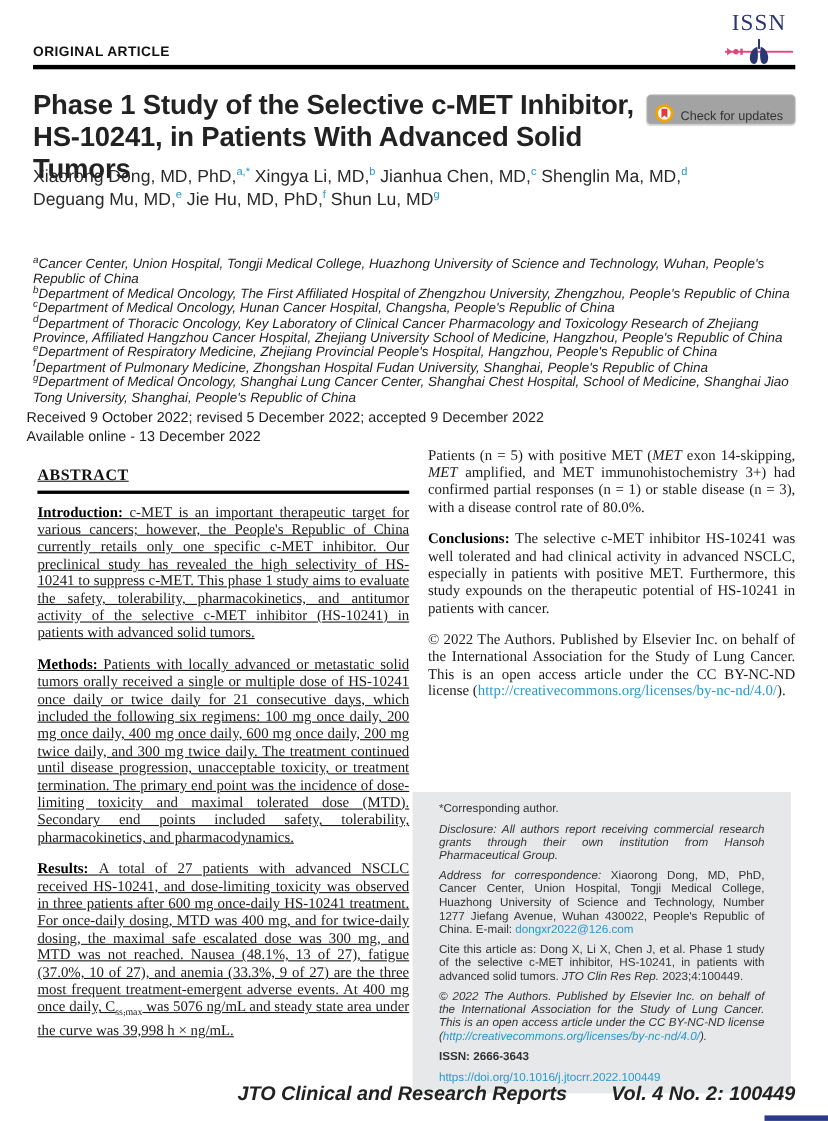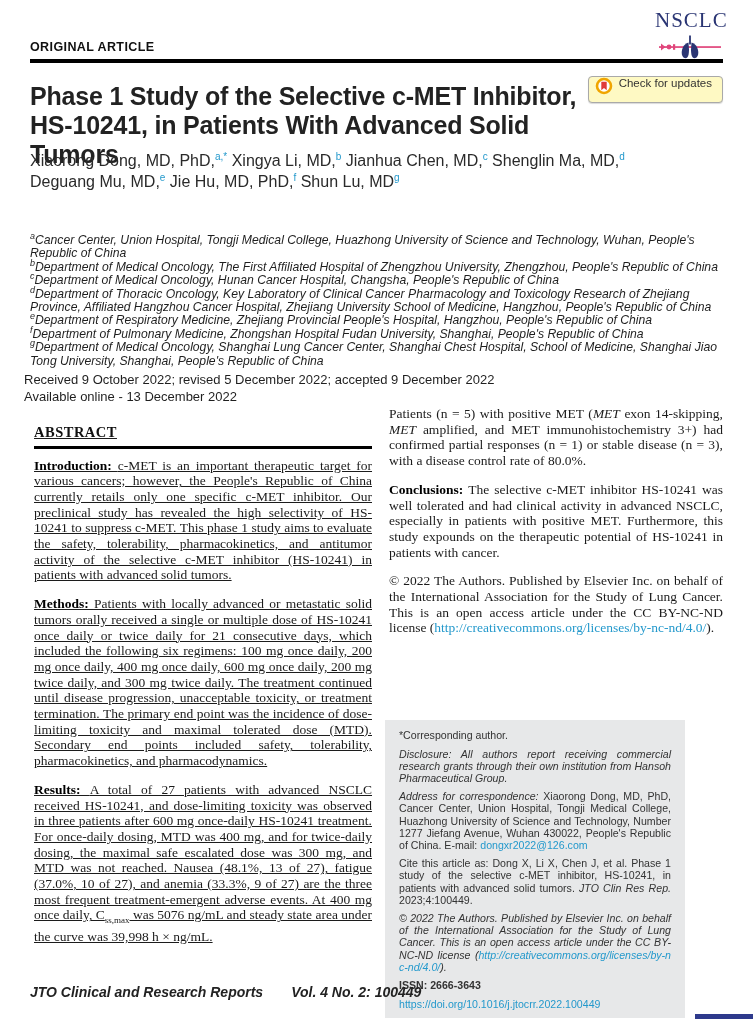--- a/index.html
+++ b/index.html
@@ -8,22 +8,22 @@
 
   
   .section-label{position:absolute;left:30px;top:40px;font-size:12.5px;font-weight:bold;
                  letter-spacing:.4px;color:#111;}
   .logo{position:absolute;right:28px;top:8px;width:70px;text-align:center;}
   .logo-text{font-family:"Liberation Serif",serif;color:#2b3674;font-size:21px;letter-spacing:1px;}
   .lungs{display:block;margin:1px auto 0;}
   .top-rule{position:absolute;left:30px;top:59px;width:693px;height:3.5px;background:#000;}
 
   
-  .badge{position:absolute;right:30px;top:76px;height:25px;display:flex;align-items:flex-start;gap:6px;
-         padding:0 10px 0 6px;border:1px solid #a9a9a9;border-radius:4px;background:#fef9c3;
+  .badge{position:absolute;right:30px;top:86px;height:25px;display:flex;align-items:flex-end;gap:6px;
+         padding:0 10px 0 6px;border:1px solid #a9a9a9;border-radius:4px;background:#a3a3a3;
          box-shadow:0 1px 1px rgba(0,0,0,.15);cursor:pointer;}
   .badge span.lbl{font-size:11.5px;color:#333;}
 
   
   .title{position:absolute;left:30px;top:82px;width:580px;margin:0;font-size:25px;line-height:29px;
          font-weight:bold;color:#222;letter-spacing:-.2px;}
   .authors{position:absolute;left:30px;top:150px;width:660px;font-size:16px;line-height:21px;color:#2a2a2a;}
   .authors sup.asup{color:#2499cc;font-size:10px;line-height:0;}
   .affils{position:absolute;left:30px;top:202px;width:700px;font-style:italic;font-size:12.2px;
           line-height:13.4px;color:#1f1f1f;margin-top:32px;}
@@ -39,39 +39,39 @@
   .abs-body{margin-top:9px;}
   .abs-p{font-family:"Liberation Serif",serif;font-size:13.5px;line-height:15.7px;
          text-align:justify;margin:0 0 13px;color:#1b1b1b;}
   .abs-p b{color:#000;margin-top:12px;}
   .abs-p sub{font-size:9px;}
   .it{font-style:italic;}
   .bd{font-weight:bold;}
   a.lnk{color:#2499cc;text-decoration:none;cursor:pointer;word-break:break-all;}
 
   
-  .fnbox{position:absolute;left:385px;top:720px;width:300px;box-sizing:border-box;
-         background:#e7e8e9;padding:9px 14px 8px;}
+  .fnbox{position:absolute;left:375px;top:720px;width:344px;box-sizing:border-box;
+         background:#e7e8e9;padding:9px 24px 8px;}
   .fn-p{font-size:10.6px;line-height:12.1px;text-align:justify;margin:0 0 6.5px;color:#333;}
   .fn-p:last-child{margin-bottom:0;}
 
   
-  .footer{position:absolute;left:30px;top:984px;width:693px;display:flex;
-          gap:28px;font-style:italic;font-weight:bold;font-size:14px;color:#222;}
+  .footer{position:absolute;left:30px;top:984px;width:693px;display:flex;justify-content:flex-end;
+          gap:40px;font-style:italic;font-weight:bold;font-size:18px;color:#222;}
   .corner-bar{position:absolute;right:0;bottom:0;width:58px;height:5px;background:#2e3a8c;}
 </style>
 </head>
 <body>
 
 <div class="page">
 
   <span class="section-label">ORIGINAL ARTICLE</span>
 
   <div class="logo">
-    <div class="logo-text">NSCLC</div>
+    <div class="logo-text">ISSN</div>
     <svg class="lungs" width="62" height="26" viewBox="0 0 62 26">
       <rect x="0" y="12.2" width="62" height="1.7" fill="#e0457b"></rect>
       <path d="M2 9.5 l4.5 3.5 l-4.5 3.5 z" fill="#e0457b"></path>
       <circle cx="10" cy="13" r="2.4" fill="#e0457b"></circle>
       <rect x="14" y="10.2" width="2.2" height="5.6" fill="#e0457b"></rect>
       <rect x="30.1" y="1.5" width="1.8" height="9" fill="#2b3674"></rect>
       <path d="M29.5 8.5 C22.5 10.5 21 20.5 24.5 23.5 C28.5 25.8 30 22 30 15.5 Z" fill="#2b3674"></path>
       <path d="M32.5 8.5 C39.5 10.5 41 20.5 37.5 23.5 C33.5 25.8 32 22 32 15.5 Z" fill="#2b3674"></path>
     </svg>
   </div>

